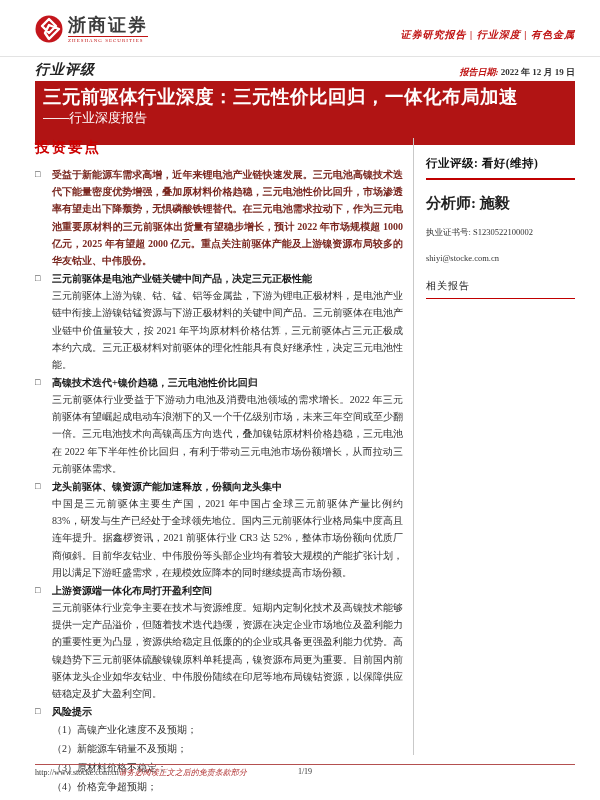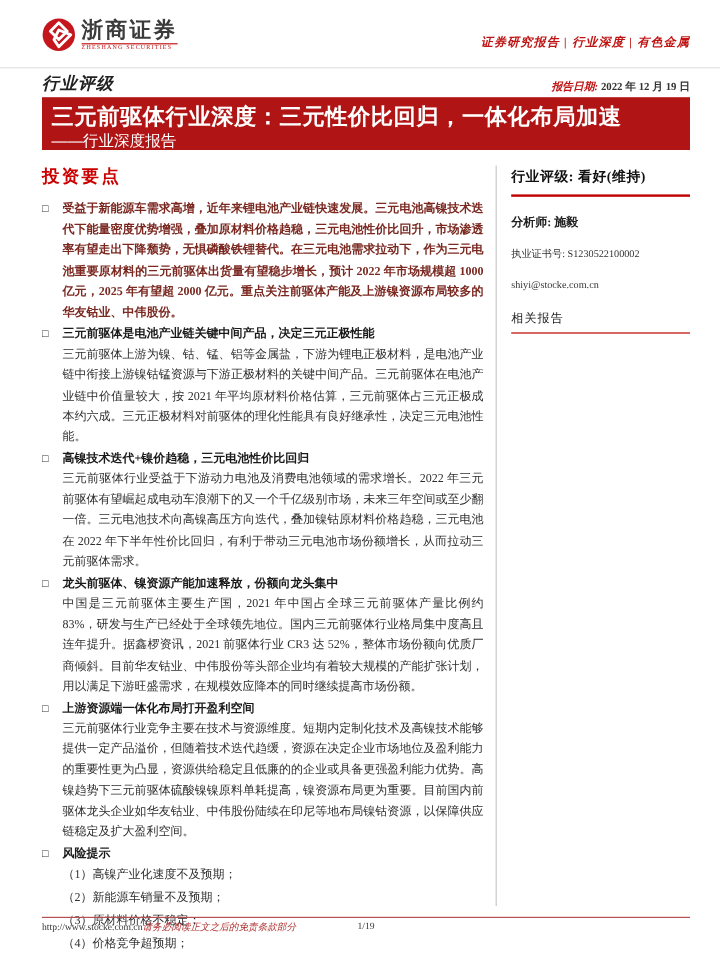--- a/index.html
+++ b/index.html
@@ -25,21 +25,21 @@
 
   
   .cat-row { position:absolute; top:61px; left:35px; right:25px;
     display:flex; justify-content:space-between; align-items:flex-end; }
   .category { font-size:14px; font-weight:bold; font-style:italic; color:#222; letter-spacing:1px; }
   .date-line { font-size:9px; font-weight:bold; }
   .date-label { color:#c01414; font-style:italic; }
   .date-value { color:#333; }
 
   
-  .banner { position:absolute; top:81px; left:35px; width:540px; height:44px;
+  .banner { position:absolute; top:81px; left:35px; width:540px; height:64px;
     background:#b11414; color:#fff; padding:4px 8px 4px 8px; }
   .banner-title { font-size:18.5px; font-weight:bold; font-family:"Liberation Sans","DejaVu Sans",sans-serif; letter-spacing:0.5px; line-height:1.35; }
   .banner-subtitle { font-size:13px; font-weight:normal; font-family:"Liberation Sans","DejaVu Sans",sans-serif; line-height:1.2; }
 
   
   .main { position:absolute; top:138px; left:35px; right:25px; bottom:45px; display:flex; }
   .left-col { width:378px; padding-right:10px; }
   .divider { width:1px; background:#c9c9c9; }
   .right-col { flex:1; padding-left:12px; }
 
@@ -47,24 +47,24 @@
 
   .section { display:flex; margin-bottom:1px; }
   .bullet { width:17px; flex:0 0 auto; font-size:9px; color:#333; padding-top:3px; }
   .section-content { flex:1; }
   .section-heading { font-size:10px; font-weight:bold; color:#1a1a1a; line-height:1.7; }
   .section-body { font-size:10px; color:#2f2f2f; line-height:1.72; text-align:justify; }
   .lead .section-body { font-weight:bold; color:#7a2820; }
   .risk-item { font-size:10px; color:#2f2f2f; line-height:1.9; }
 
   
-  .rating-block { border-bottom:2px solid #c00000; padding-bottom:7px; margin-top:2px; }
+  .rating-block { border-bottom:2px solid #c00000; padding-bottom:7px; margin-top:18px; }
   .rating-line { font-size:11.5px; font-weight:bold; color:#111; letter-spacing:0.5px; }
   .analyst-block { margin-top:14px; }
-  .analyst-name { font-size:10px; font-weight:bold; color:#222; }
+  .analyst-name { font-size:15px; font-weight:bold; color:#222; }
   .license { font-size:8.5px; color:#333; margin-top:14px; }
   .email { font-size:8.5px; color:#333; margin-top:14px; text-decoration:none; display:block; }
   .related-block { margin-top:16px; border-bottom:1.5px solid #c00000; padding-bottom:5px; }
   .related-title { font-size:10px; font-weight:normal; color:#222; letter-spacing:1px; }
 
   
   .footer { position:absolute; bottom:22px; left:35px; right:25px; border-top:1.5px solid #b45050; padding-top:2px;
     display:flex; align-items:baseline; }
   .footer-url { font-size:8px; color:#333; text-decoration:none; }
   .footer-page { font-size:8px; color:#333; position:absolute; left:0; right:0; text-align:center; }

